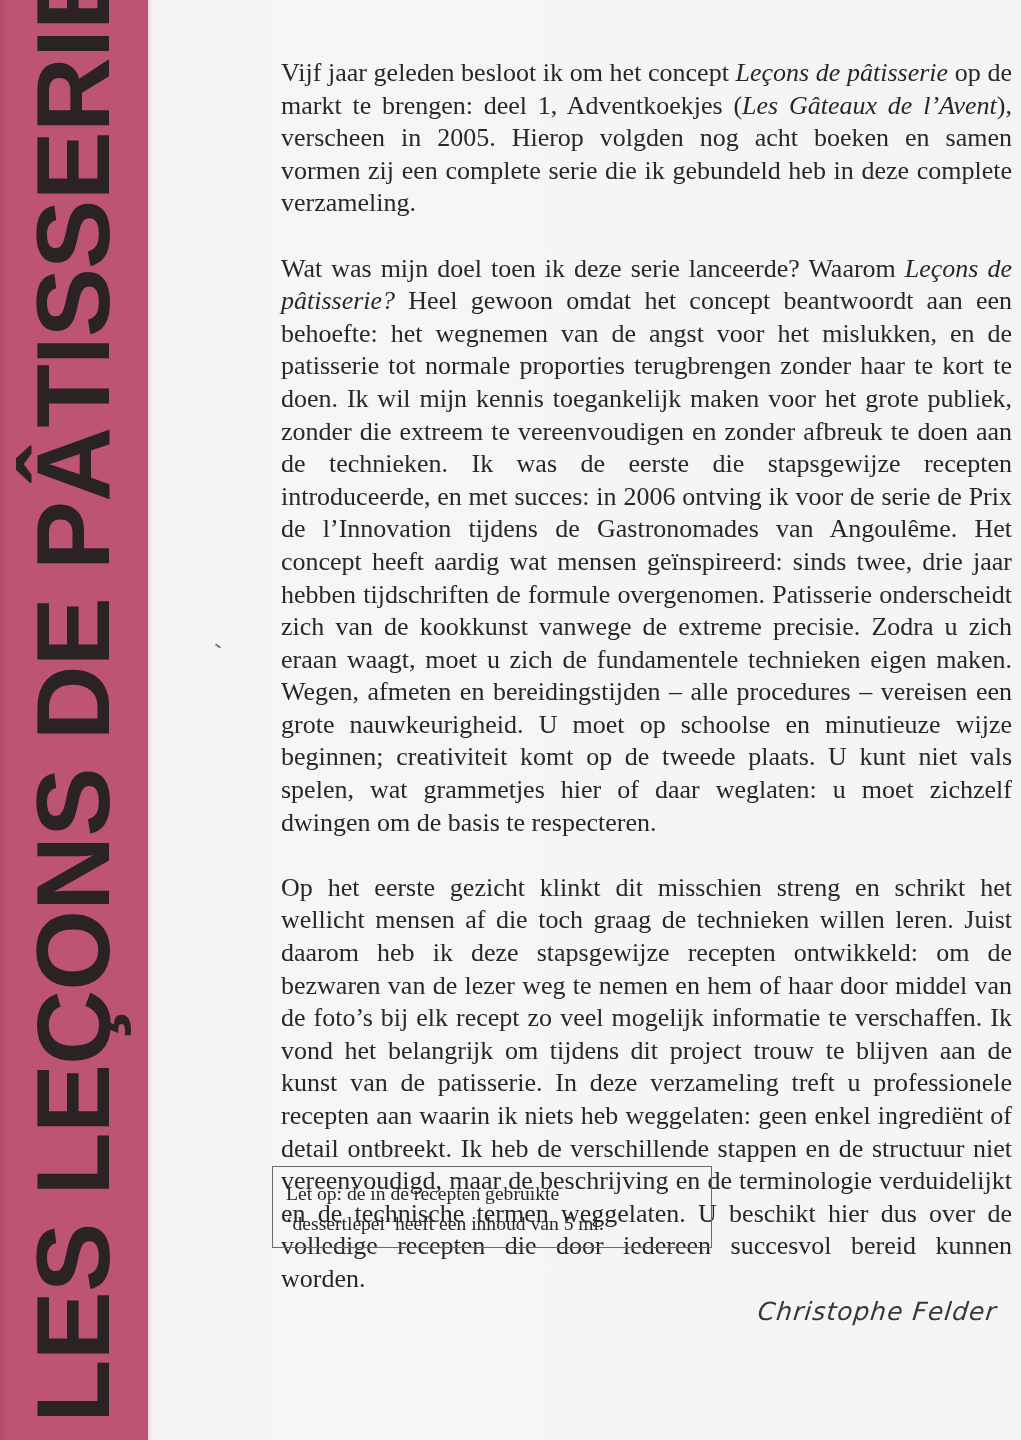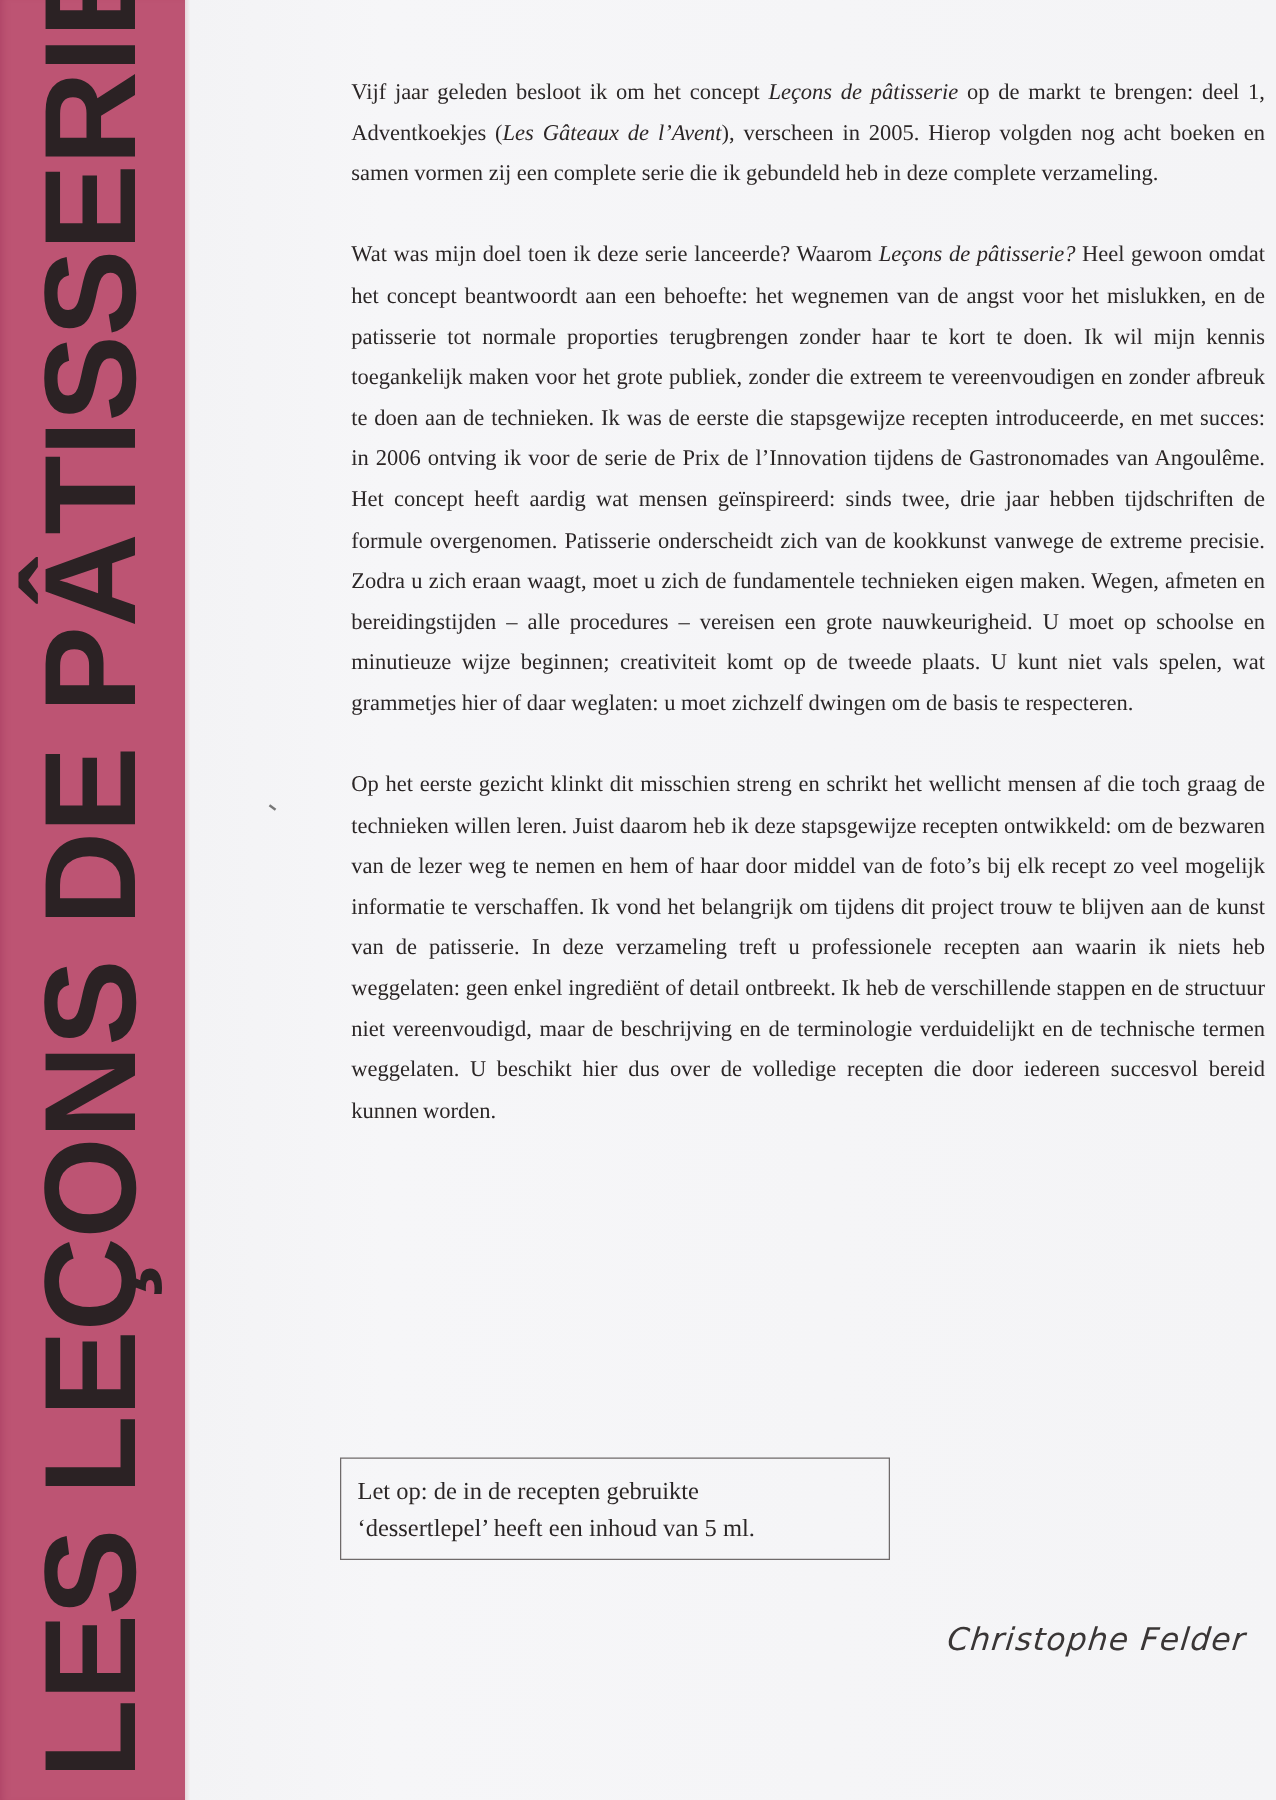--- a/index.html
+++ b/index.html
@@ -51,21 +51,21 @@
       line-height: 1;
       width: 1410px;
       text-align: center;
       transform-origin: center center;
     }
     .content {
       position: absolute;
       left: 281px;
       top: 57px;
       width: 731px;
-      font-size: 18px;
+      font-size: 26px;
       line-height: 32.6px;
       text-align: justify;
     }
     .content p {
       margin: 0 0 32.6px 0;
       hyphens: manual;
     }
     .content p.para-last {
       margin-bottom: 32.6px;
     }

